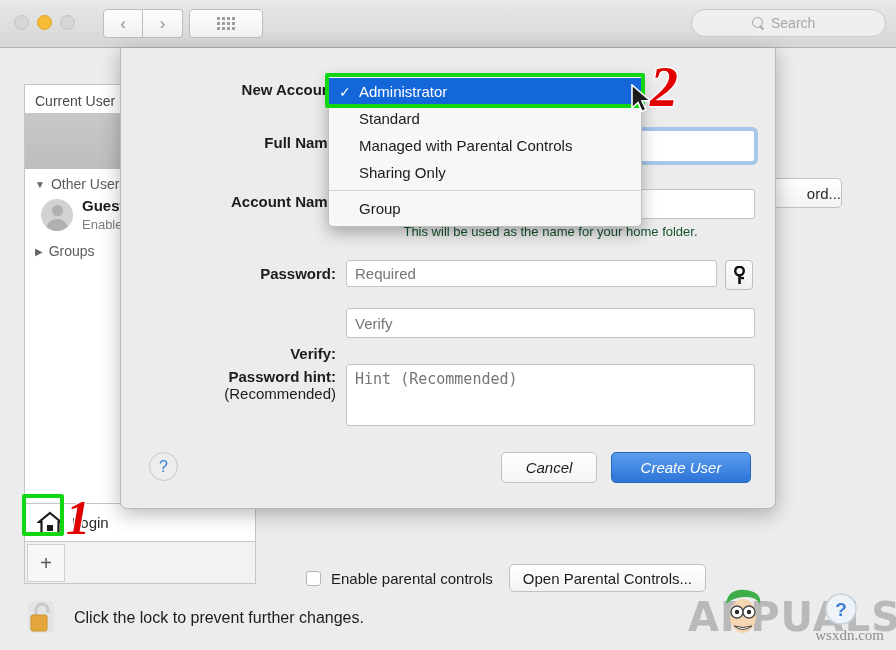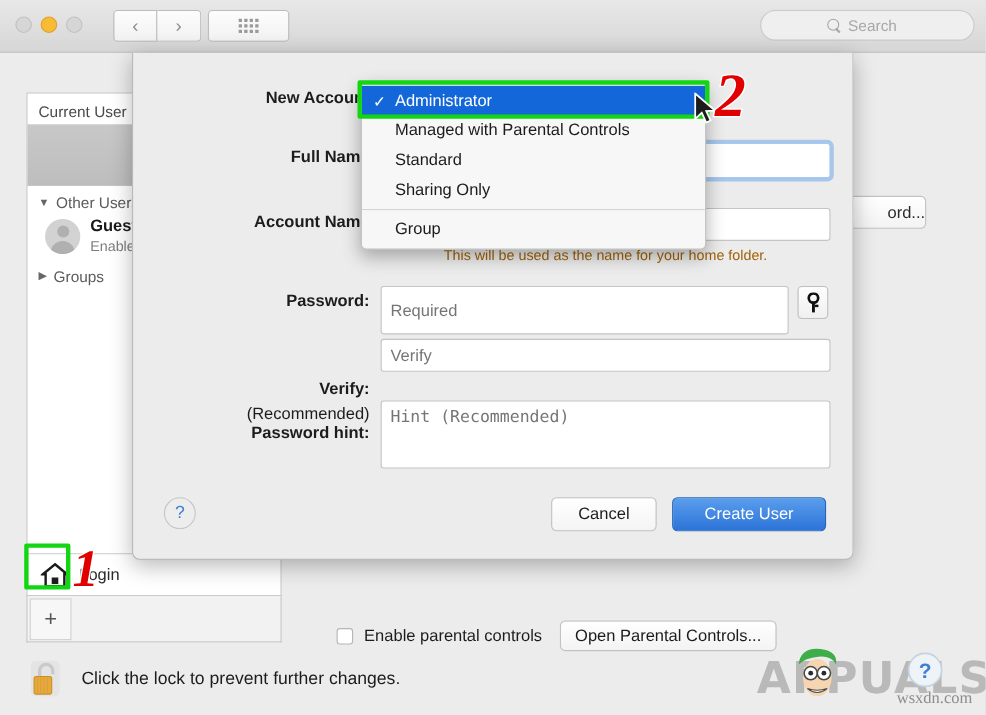--- a/index.html
+++ b/index.html
@@ -157,34 +157,34 @@
   .frow { position: absolute; display: flex; align-items: flex-start; }
   .flabel { font-size: 15px; color: #1c1c1c; text-align: right; font-weight: bold; }
   .finput {
     background: #fff; border: 1px solid #c4c4c4; border-radius: 3px;
     font-size: 15px; color: #b1b1b1; padding: 5px 8px;
   }
   .finput.focused {
     border: 1px solid #a9c8ef;
     box-shadow: 0 0 0 3px rgba(110,168,233,.55);
   }
-  .hinttext { font-size: 13px; color: #a16207; }
+  .hinttext { font-size: 13px; color: #14532d; }
 
   .keybtn {
     width: 28px; height: 30px; background: linear-gradient(to bottom,#fdfdfd,#f0f0f0);
     border: 1px solid #bfbfbf; border-radius: 4px;
     display: flex; align-items: center; justify-content: center;
   }
   .helpbtn {
     position: absolute; left: 28px; top: 404px; width: 29px; height: 29px;
     border-radius: 50%; background: #ededed; border: 1px solid #c6c6c6;
     display: flex; align-items: center; justify-content: center;
     color: #3d7fd4; font-size: 16px;
   }
-  .btnbar { position: absolute; right: 24px; top: 404px; display: flex; gap: 14px; }
+  .btnbar { position: absolute; right: 24px; top: 404px; display: flex; gap: 14px; font-style: italic; }
   .btn {
     height: 31px; min-width: 96px; border-radius: 5px; font-size: 15px;
     display: flex; align-items: center; justify-content: center;
   }
   .btn.secondary {
     background: linear-gradient(to bottom,#fff,#f4f4f4);
     border: 1px solid #c2c2c2; color: #1c1c1c;
   }
   .btn.primary {
     background: linear-gradient(to bottom,#5a9ded,#2d74d8);
@@ -361,37 +361,37 @@
       <div class="frow" style="left:0; top:145px; width:215px; justify-content:flex-end;">
         <span class="flabel">Account Name</span>
       </div>
       <input class="finput" style="position: absolute; left: 225px; top: 141px; width: 409px; height: 30px;" placeholder="">
 
       <div class="hinttext" style="position:absolute; left:225px; top:176px; width:409px; text-align:center;">This will be used as the name for your home folder.</div>
 
       <div class="frow" style="left:0; top:217px; width:215px; justify-content:flex-end;">
         <span class="flabel">Password:</span>
       </div>
-      <input class="finput" style="position: absolute; left: 225px; top: 212px; width: 371px; height: 44px;" placeholder="Required">
+      <input class="finput" style="position: absolute; left: 225px; top: 212px; width: 371px; height: 27px;" placeholder="Required">
       <div class="keybtn" style="position:absolute; left:604px; top:212px;">
         <svg width="15" height="19" viewBox="0 0 15 19">
           <circle cx="7.5" cy="5" r="4.3" fill="none" stroke="#111" stroke-width="2.4"></circle>
           <rect x="6.2" y="8" width="2.6" height="10" fill="#111"></rect>
           <rect x="8.8" y="11" width="3.2" height="2.2" fill="#111"></rect>
         </svg>
       </div>
 
       <div class="frow" style="left:0; top:265px; width:215px; justify-content:flex-end;margin-top:32px;">
         <span class="flabel">Verify:</span>
       </div>
       <input class="finput" style="position: absolute; left: 225px; top: 260px; width: 409px; height: 30px;" placeholder="Verify">
 
       <div style="position:absolute; left:0; top:320px; width:215px; text-align:right;">
+        <div class="flabel">Password hint:</div>
         <div class="flabel" style="font-weight:normal;">(Recommended)</div>
-        <div class="flabel">Password hint:</div>
       </div>
       <textarea class="finput" style="position: absolute; left: 225px; top: 316px; width: 409px; height: 62px; resize: none;" placeholder="Hint (Recommended)"></textarea>
 
       <div class="helpbtn">
         <span>?</span>
       </div>
 
       <div class="btnbar">
         <div class="btn secondary">
           <span>Cancel</span>
@@ -401,24 +401,24 @@
         </div>
       </div>
     </div>
 
     <div class="popup">
       <div class="pitem selected">
         <span class="chk">✓</span>
         <span>Administrator</span>
       </div>
       <div class="pitem">
+        <span>Standard</span>
+      </div>
+      <div class="pitem">
         <span>Managed with Parental Controls</span>
-      </div>
-      <div class="pitem">
-        <span>Standard</span>
       </div>
       <div class="pitem">
         <span>Sharing Only</span>
       </div>
       <div class="psep"></div>
       <div class="pitem">
         <span>Group</span>
       </div>
     </div>
 

